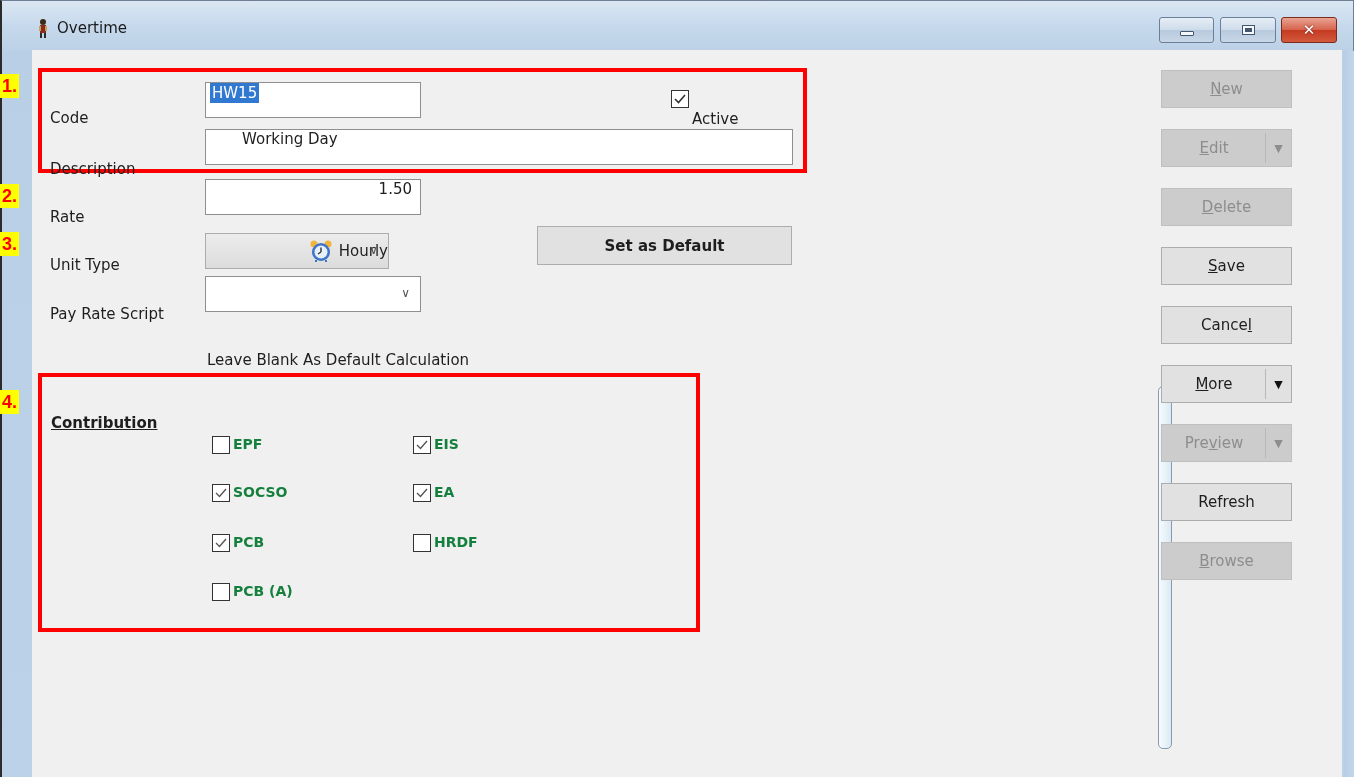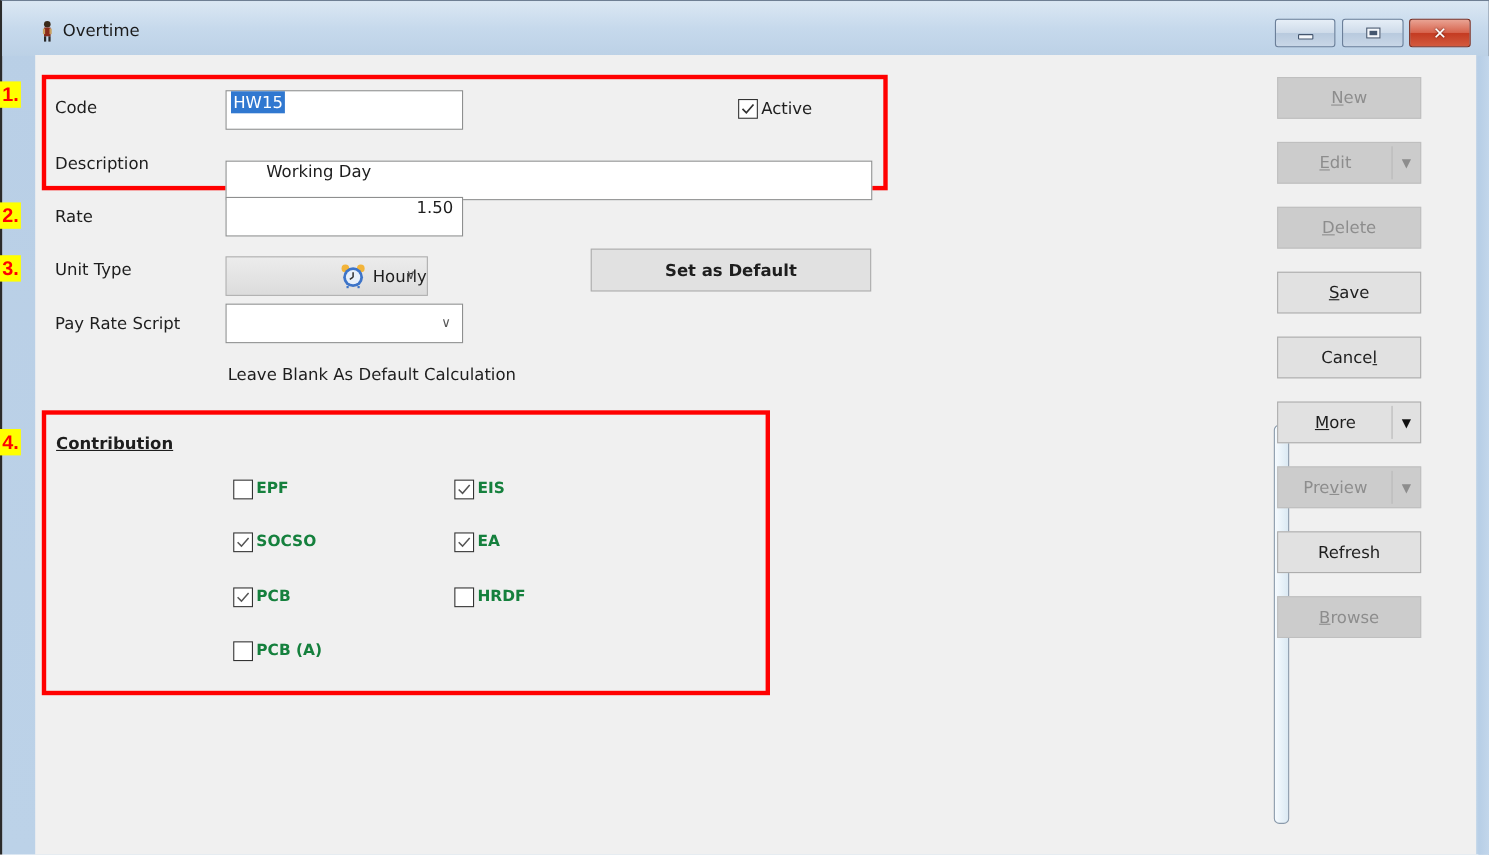--- a/index.html
+++ b/index.html
@@ -39,21 +39,21 @@
     }
     .min-glyph { width: 14px; height: 5px; background: #f4f7fb; border: 1px solid #44566e; border-radius: 1px; margin-top: 7px; }
     .max-glyph { width: 13px; height: 10px; border: 1px solid #44566e; background: #f4f7fb; position: relative; }
     .max-glyph::after { content: ""; position: absolute; left: 2px; top: 2px; width: 7px; height: 4px; background: #44566e; }
     .close-glyph { color: #ffffff; font-weight: bold; font-size: 15px; font-family: "DejaVu Sans", sans-serif; text-shadow: 0 0 2px #5a1a10; }
 
     .client {
       position: absolute; left: 32px; top: 50px; width: 1310px; height: 727px; background: #f0f0f0;
     }
 
-    .lbl { position: absolute; font-size: 15px; color: #1e1e1e; font-family: "DejaVu Sans", sans-serif; }
+    .lbl { position: absolute; font-size: 15px; color: #1e1e1e; font-family: "DejaVu Sans", sans-serif; margin-top: 20px; }
     .textbox {
       position: absolute; height: 36px; background: #ffffff; border: 1px solid #8e8f8f;
       font-size: 15px; display: flex; align-items: flex-start; padding: 0 4px;
       font-family: "DejaVu Sans", sans-serif;
     }
     .sel-text { background: #3078d0; color: #ffffff; padding: 1px 2px; }
     .combo {
       position: absolute; height: 36px; border: 1px solid #acacac; display: flex; align-items: center;
       font-size: 15px; font-family: "DejaVu Sans", sans-serif;
     }
@@ -143,21 +143,21 @@
 <div class="contrib-item" style="left:671px;top:90px;">
   <span class="chk">
     <svg viewBox="0 0 14 14">
         <path d="M2 7 L5.5 10.5 L12 3" stroke="#333" stroke-width="1.6" fill="none"></path>
       </svg>
   </span>
   <span class="lbl" style="position:static;font-size:15px;">Active</span>
 </div>
 
 <span class="lbl" style="left:50px;top:140px;">Description</span>
-<div class="textbox" style="left:205px;top:146px;width:588px;padding-left:36px;">
+<div class="textbox" style="left:205px;top:129px;width:588px;padding-left:36px;">
   <span>Working Day</span>
 </div>
 
 <span class="annot-num" style="left:0px;top:184px;">2.</span>
 <span class="lbl" style="left:50px;top:188px;">Rate</span>
 <div class="textbox" style="left:205px;top:179px;width:216px;justify-content:flex-end;padding-right:8px;">
   <span>1.50</span>
 </div>
 
 <span class="annot-num" style="left:0px;top:232px;">3.</span>

